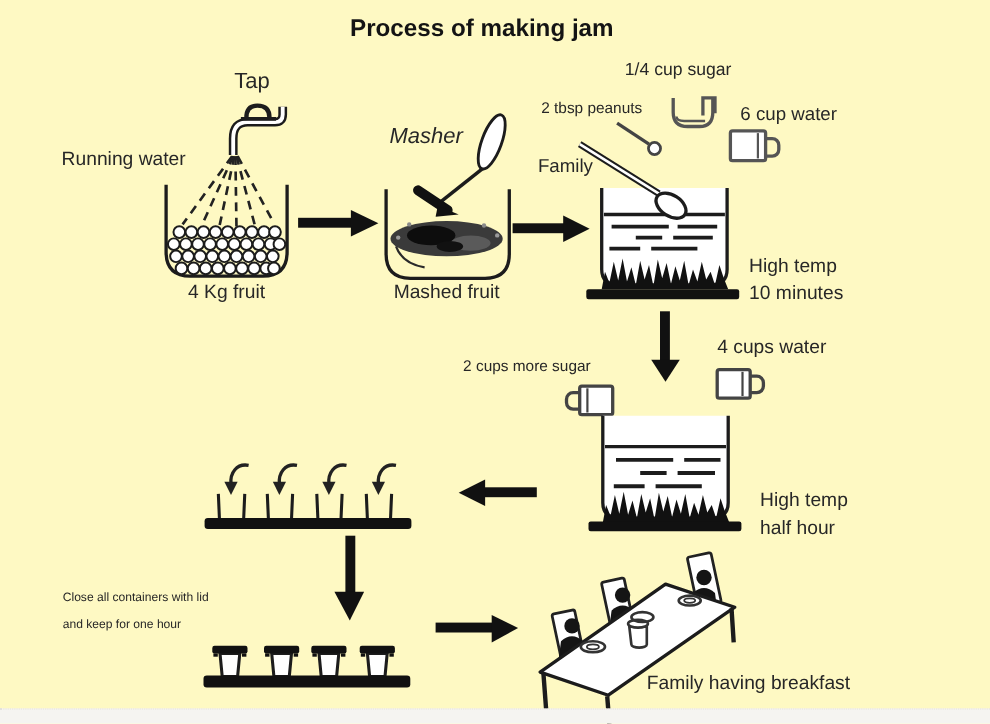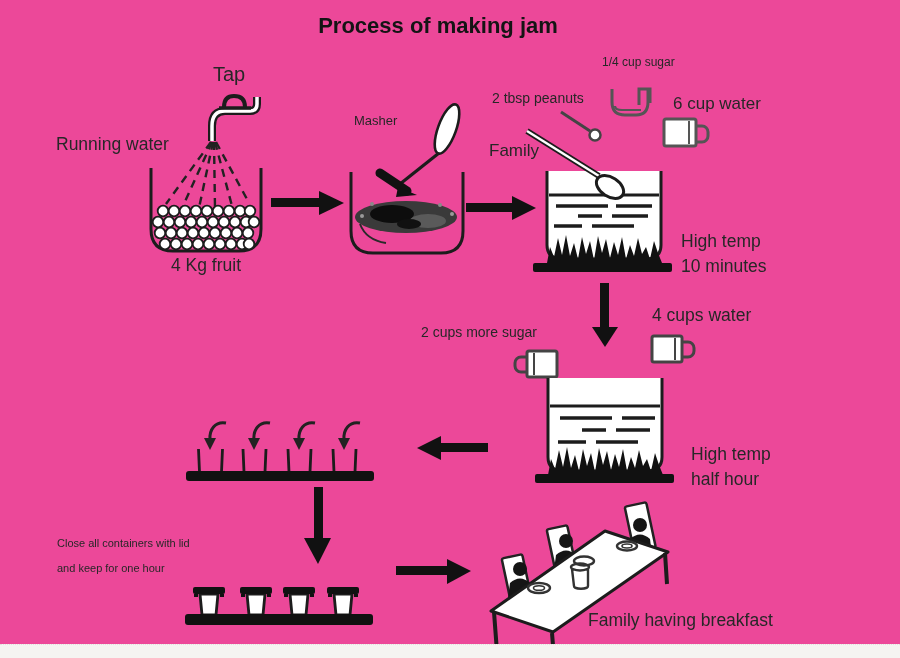--- a/index.html
+++ b/index.html
@@ -1,16 +1,16 @@
 <!DOCTYPE html>
 <html><head>
 <meta charset="utf-8">
 <style>
   html,body{margin:0;padding:0;background:#ffffff;}
-  .stage{position:relative;width:900px;height:658px;background:#ec4899;overflow:hidden;}
+  .stage{position:relative;width:900px;height:658px;background:#fef9c3;overflow:hidden;}
   .stage svg{position:absolute;left:0;top:0;}
   .lbl{position:absolute;font-family:"Liberation Sans",sans-serif;color:#272727;white-space:nowrap;}
   .multiline{white-space:pre-line;}
   .title{font-weight:bold;font-size:22px;color:#141414;}
   .center{text-align:center;}
   .bottom-strip{position:absolute;left:0;bottom:0;width:900px;height:13px;background:#f5f4f1;border-top:1px dotted #e3e1dc;}
 </style>
 </head>
 <body>
 
@@ -250,23 +250,24 @@
     <path d="M571,567 a9,3.5 0 1 0 18,0 a9,3.5 0 1 0 -18,0 M572,569 L574,586 a7,2.8 0 0 0 14,0 L588,569"></path>
   </g>
 </svg>
 
   <div class="lbl title center" style="left:288px;top:13px;width:300px;">Process of making jam</div>
 
   <div class="lbl" style="left:213px;top:63px;font-size:20px;">Tap</div>
   <div class="lbl" style="left:56px;top:134px;font-size:17.5px;">Running water</div>
   <div class="lbl center" style="left:150px;top:255px;width:112px;font-size:17.5px;">4 Kg fruit</div>
 
-  <div class="lbl" style="left:354px;top:113px;font-size:13px;">Masher</div>
-
-  <div class="lbl" style="left:602px;top:55px;font-size:12px;">1/4 cup sugar</div>
+  <div class="lbl" style="left:354px;top:113px;font-size:20px;font-style:italic;">Masher</div>
+  <div class="lbl center" style="left:346px;top:255px;width:120px;font-size:17.5px;">Mashed fruit</div>
+
+  <div class="lbl" style="left:568px;top:55px;font-size:16px;">1/4 cup sugar</div>
   <div class="lbl" style="left:492px;top:90px;font-size:14px;">2 tbsp peanuts</div>
   <div class="lbl" style="left:673px;top:94px;font-size:17px;">6 cup water</div>
   <div class="lbl" style="left:489px;top:141px;font-size:17px;">Family</div>
   <div class="lbl multiline" style="left:681px;top:229px;font-size:17.5px;line-height:25px;">High temp
 10 minutes</div>
 
   <div class="lbl" style="left:421px;top:324px;font-size:14px;">2 cups more sugar</div>
   <div class="lbl" style="left:652px;top:305px;font-size:17.5px;">4 cups water</div>
   <div class="lbl multiline" style="left:691px;top:442px;font-size:17.5px;line-height:25px;">High temp
 half hour</div>

